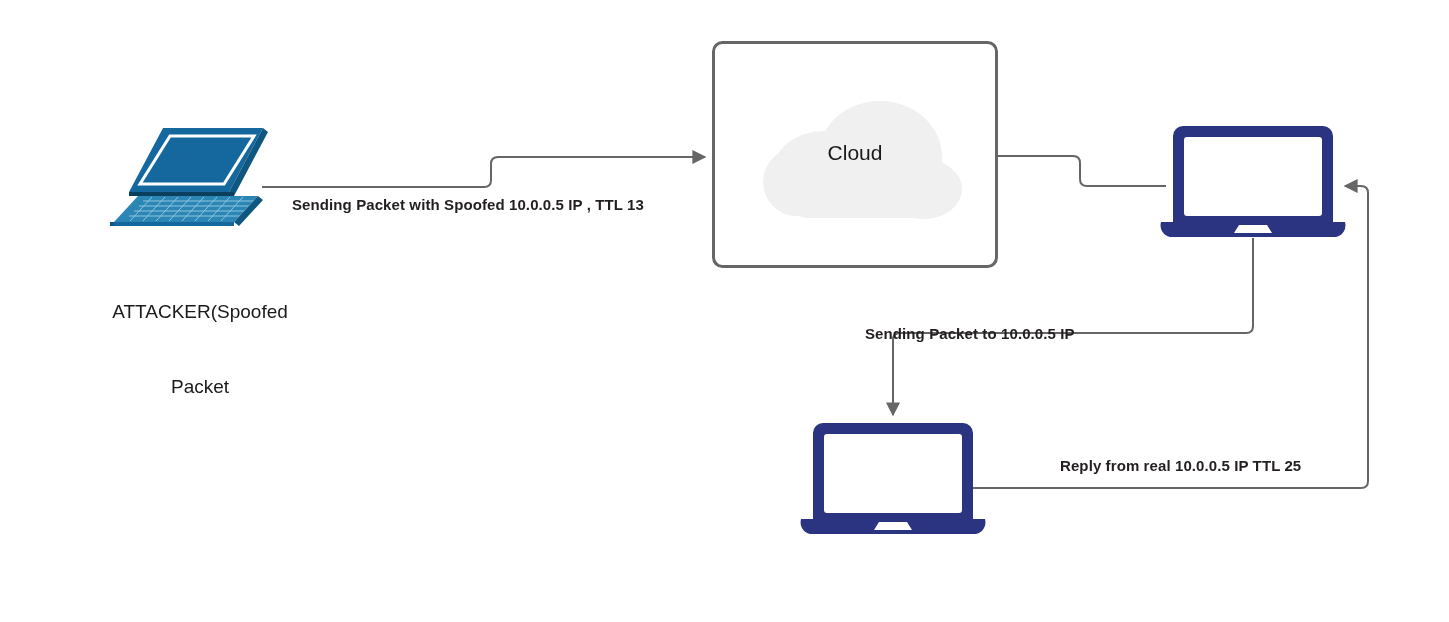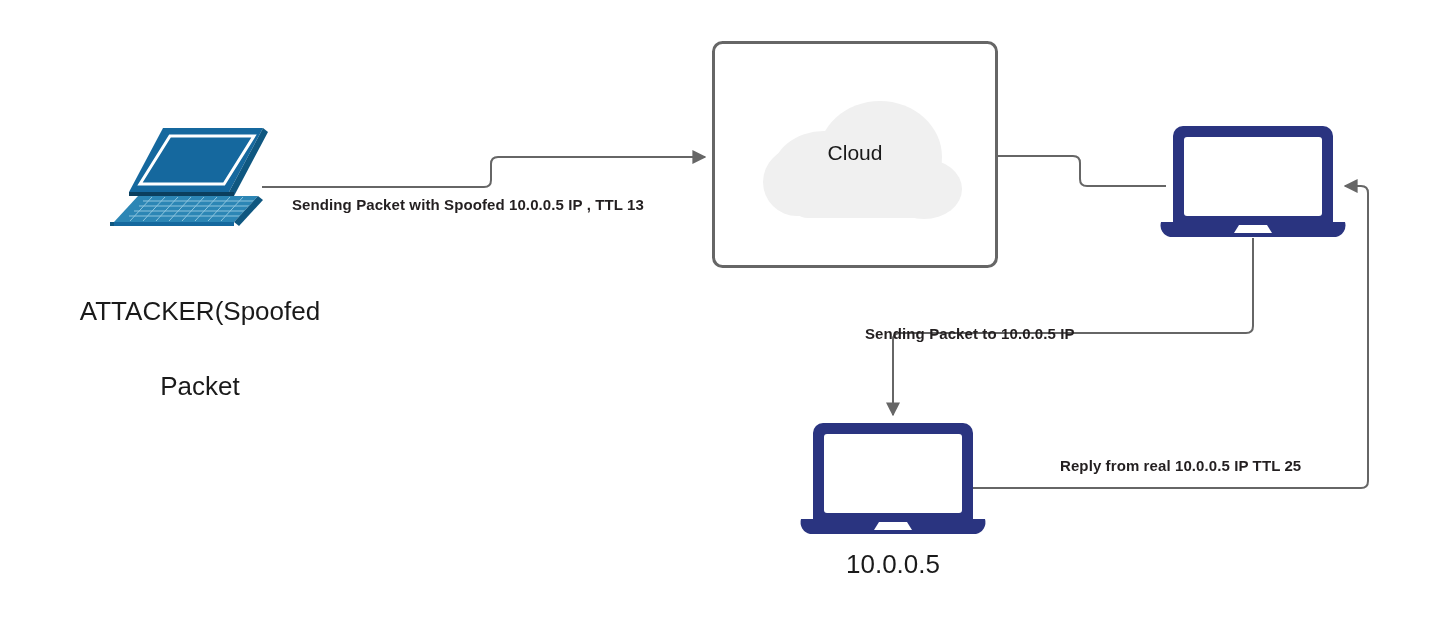--- a/index.html
+++ b/index.html
@@ -28,21 +28,21 @@
   }
   .node {
     position: absolute;
   }
   .node svg { display: block; }
 
   .caption {
     position: absolute;
     text-align: center;
     color: #1a1a1a;
-    font-size: 26px;
+    font-size: 19px;
     line-height: 25px;
     font-family: "Liberation Sans", sans-serif;
     white-space: pre;
   }
   .caption.bold-italic {
     font-weight: bold;
     font-style: italic;
     font-size: 17px;
   }
 
@@ -165,21 +165,20 @@
                a10 10 0 0 1 10 -10
                L168 0
                a10 10 0 0 1 10 10
                L178 96
                L18 96 Z" fill="#2A3480"></path>
       <rect x="29" y="11" width="138" height="79" rx="3" fill="#ffffff"></rect>
       <path d="M6 96 L190 96 a12 12 0 0 1 -9 15 L15 111 a12 12 0 0 1 -9 -15 Z" fill="#2A3480"></path>
       <path d="M84 99 L112 99 L117 107 L79 107 Z" fill="#ffffff"></path>
     </svg>
   </div>
-  <div class="caption" style="left:795px; top:552px; width:196px;">10.0.0.5</div>
 
   <div class="edge-label" style="left:292px; top:196px;">Sending Packet with Spoofed 10.0.0.5 IP , TTL 13</div>
 
   <div class="edge-label" style="left:865px; top:325px;">Sending Packet to 10.0.0.5 IP</div>
 
   <div class="edge-label" style="left:1060px; top:457px;">Reply from real 10.0.0.5 IP TTL 25</div>
 
 </div>
 
 </body></html>

